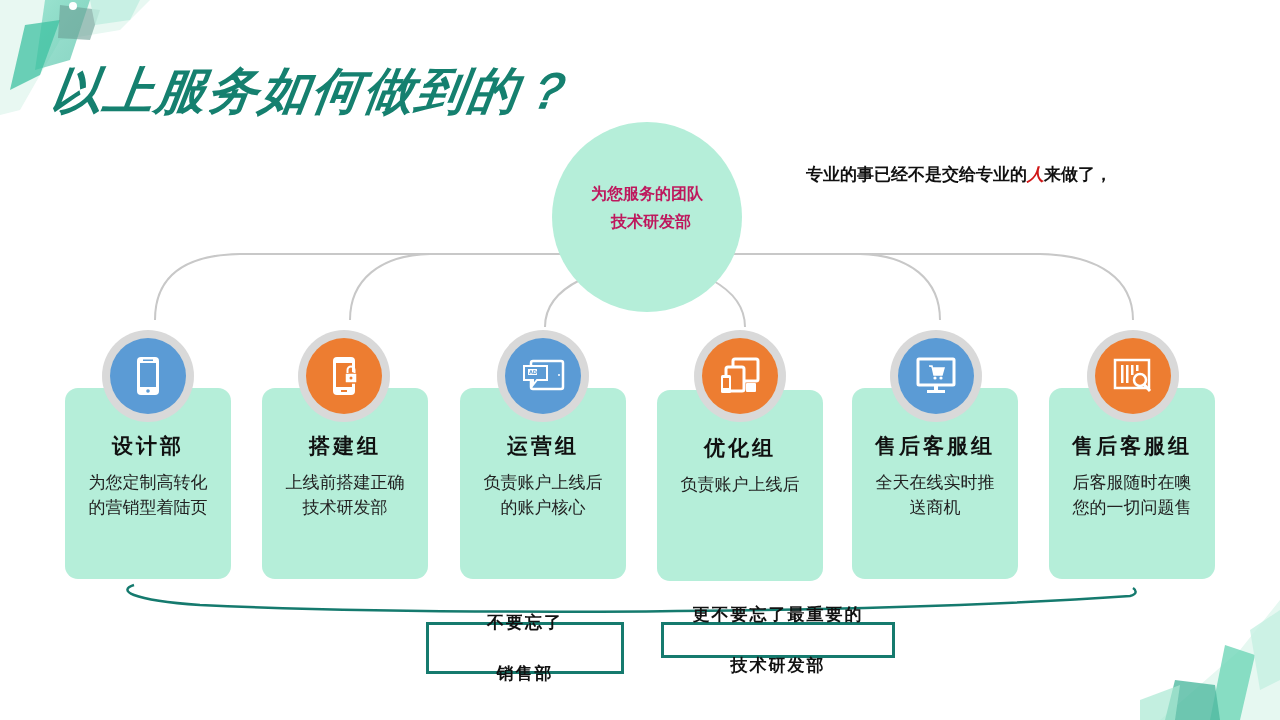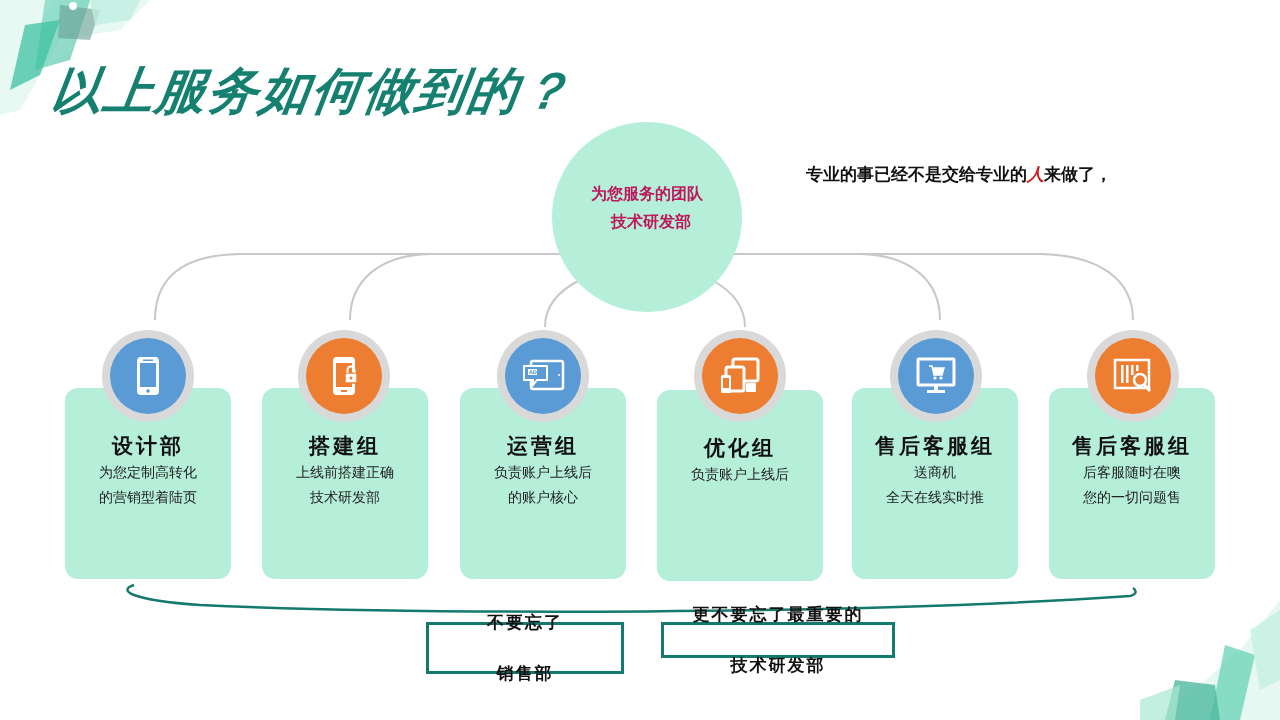--- a/index.html
+++ b/index.html
@@ -39,21 +39,21 @@
 
   .card {
     position: absolute; top: 388px; width: 166px; height: 191px;
     background: #b5eed9; border-radius: 13px;
     text-align: center;
   }
   .card .name {
     margin-top: 44px; font-size: 21px; font-weight: bold; letter-spacing: 3px; color: #111;
   }
   .card .desc {
-    font-size: 14px; line-height: 25px; color: #222; padding: 0 6px;
+    margin-top: 10px; font-size: 17px; line-height: 25px; color: #222; padding: 0 6px;
   }
 
   .icon-ring {
     position: absolute; top: 330px; width: 92px; height: 92px; border-radius: 50%;
     background: #d9d9d9; display: flex; align-items: center; justify-content: center;
   }
   .icon-disc {
     width: 76px; height: 76px; border-radius: 50%;
     display: flex; align-items: center; justify-content: center;
   }
@@ -144,22 +144,22 @@
 </div>
 <div class="card" style="left:657px; top:390px">
   <div class="name">优化组</div>
   <div class="desc">
     <div>负责账户上线后</div>
   </div>
 </div>
 <div class="card" style="left:852px">
   <div class="name">售后客服组</div>
   <div class="desc">
+    <div>全天在线实时推</div>
     <div>送商机</div>
-    <div>全天在线实时推</div>
   </div>
 </div>
 <div class="card" style="left:1049px">
   <div class="name">售后客服组</div>
   <div class="desc">
     <div>后客服随时在噢</div>
     <div>您的一切问题售</div>
   </div>
 </div>
 

